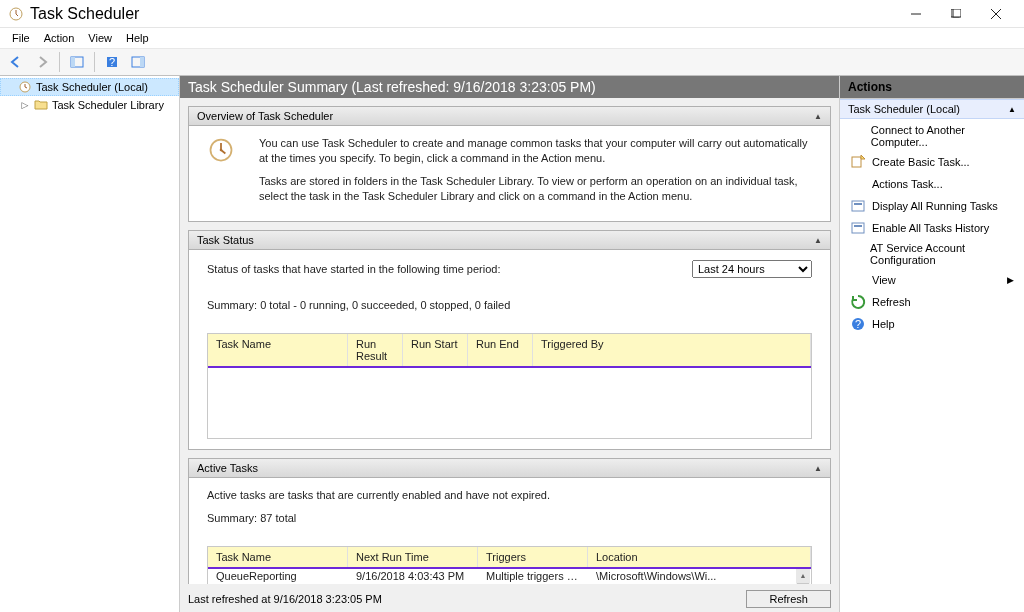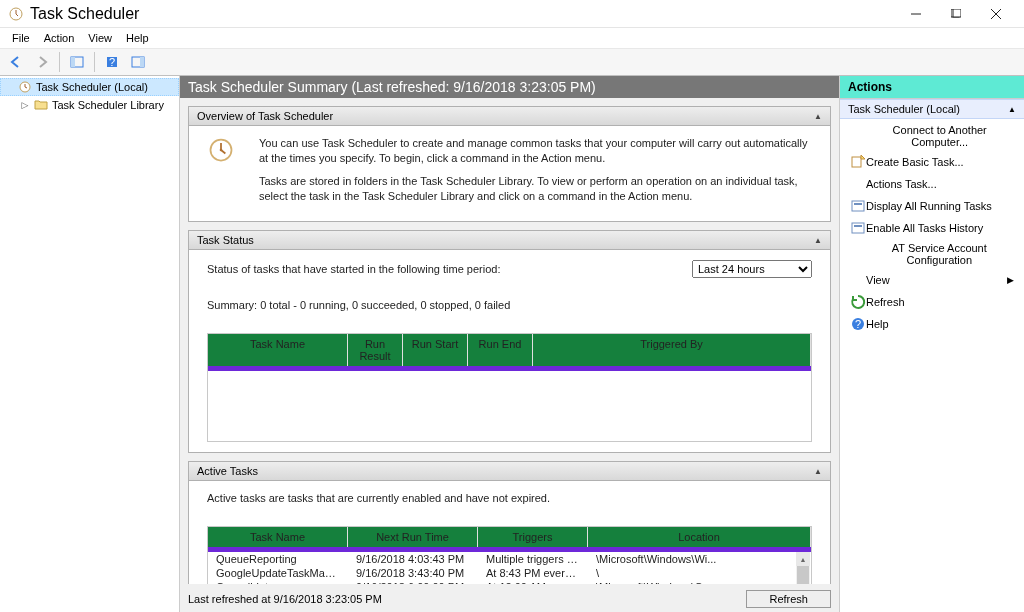--- a/index.html
+++ b/index.html
@@ -35,43 +35,43 @@
 .panel-head .chev { font-size: 8px; color: #444; }
 .panel-body { padding: 10px 18px; color: #222; }
 .panel-body.ov { display: flex; gap: 24px; }
 .clock { width: 28px; height: 28px; flex-shrink: 0; }
 .panel-body p { margin-bottom: 8px; line-height: 1.35; }
 
 .statusrow { display: flex; justify-content: space-between; align-items: center; margin-bottom: 20px; }
 select.period { width: 120px; font-size: 11px; padding: 1px; }
 
 .tbl { border: 1px solid #c8c8c8; width: 100%; }
-.tbl-head { display: flex; border-bottom: 5px solid #6d28d9; background: #15803d; text-align: center; }
+.tbl-head { display: flex; border-bottom: 2px solid #6d28d9; background: #fef9c3; }
 .tbl-head .th { padding: 4px 8px; border-right: 1px solid #e0e0e0; }
 .tbl-body { height: 70px; overflow: auto; }
 .tbl-body.active { height: 72px; position: relative; }
 .tbl-row { display: flex; }
 .tbl-row .td { padding: 1px 8px; white-space: nowrap; overflow: hidden; text-overflow: ellipsis; }
 
 .col-tn { width: 140px; } .col-rr { width: 55px; } .col-rs { width: 65px; } .col-re { width: 65px; } .col-tb { flex: 1; }
 .col-a1 { width: 140px; } .col-a2 { width: 130px; } .col-a3 { width: 110px; } .col-a4 { flex: 1; }
 
 .scrollbar { position: absolute; right: 1px; top: 0; bottom: 0; width: 14px; background: #f0f0f0; }
 .scrollbar .up, .scrollbar .down { height: 14px; background: #e8e8e8; display: flex; align-items: center; justify-content: center; font-size: 7px; color: #666; }
 .scrollbar .thumb { position: absolute; top: 14px; left: 1px; right: 1px; height: 20px; background: #c8c8c8; }
 
 .footer { display: flex; justify-content: space-between; align-items: center; padding: 6px 8px 4px 8px; background: #f0f0f0; }
 .refreshbtn { padding: 2px 22px; border: 1px solid #999; background: #efefef; cursor: pointer; }
 
 .actions { width: 185px; border-left: 1px solid #ccc; background: #fff; display: flex; flex-direction: column; }
-.actions-head { background: #5eead4; padding: 4px 8px; border-bottom: 1px solid #ccc; font-weight: 600; font-size: 12px; }
+.actions-head { background: #737373; padding: 4px 8px; border-bottom: 1px solid #ccc; font-weight: 600; font-size: 12px; }
 .actions-sub { background: #e8eefd; border-top: 1px solid #c4d6f7; border-bottom: 1px solid #c4d6f7; padding: 3px 8px; display: flex; justify-content: space-between; align-items: center; }
 .actions-sub .tri { font-size: 8px; }
 .actions-list { padding: 2px 0; }
-.action-item { display: flex; align-items: center; padding: 3px 10px; cursor: pointer; text-align: center; }
+.action-item { display: flex; align-items: center; gap: 6px; padding: 3px 10px; cursor: pointer; }
 .ai-icon { width: 16px; height: 16px; display: inline-flex; align-items: center; justify-content: center; }
 .action-item .arrow { margin-left: auto; font-size: 9px; }
 
 svg { display: block; }
 </style>
 </head>
 <body>
 
 <div class="titlebar">
   <span class="icon">
@@ -214,20 +214,21 @@
         </div>
       </div>
 
       <div class="panel">
         <div class="panel-head">
           <span>Active Tasks</span>
           <span class="chev">▲</span>
         </div>
         <div class="panel-body">
           <p>Active tasks are tasks that are currently enabled and have not expired.</p>
+          <p>Summary: 87 total</p>
           <br>
           <div class="tbl">
             <div class="tbl-head">
               <div class="th col-a1">Task Name</div>
               <div class="th col-a2">Next Run Time</div>
               <div class="th col-a3">Triggers</div>
               <div class="th col-a4">Location</div>
             </div>
             <div class="tbl-body active">
               <div id="active-rows">

